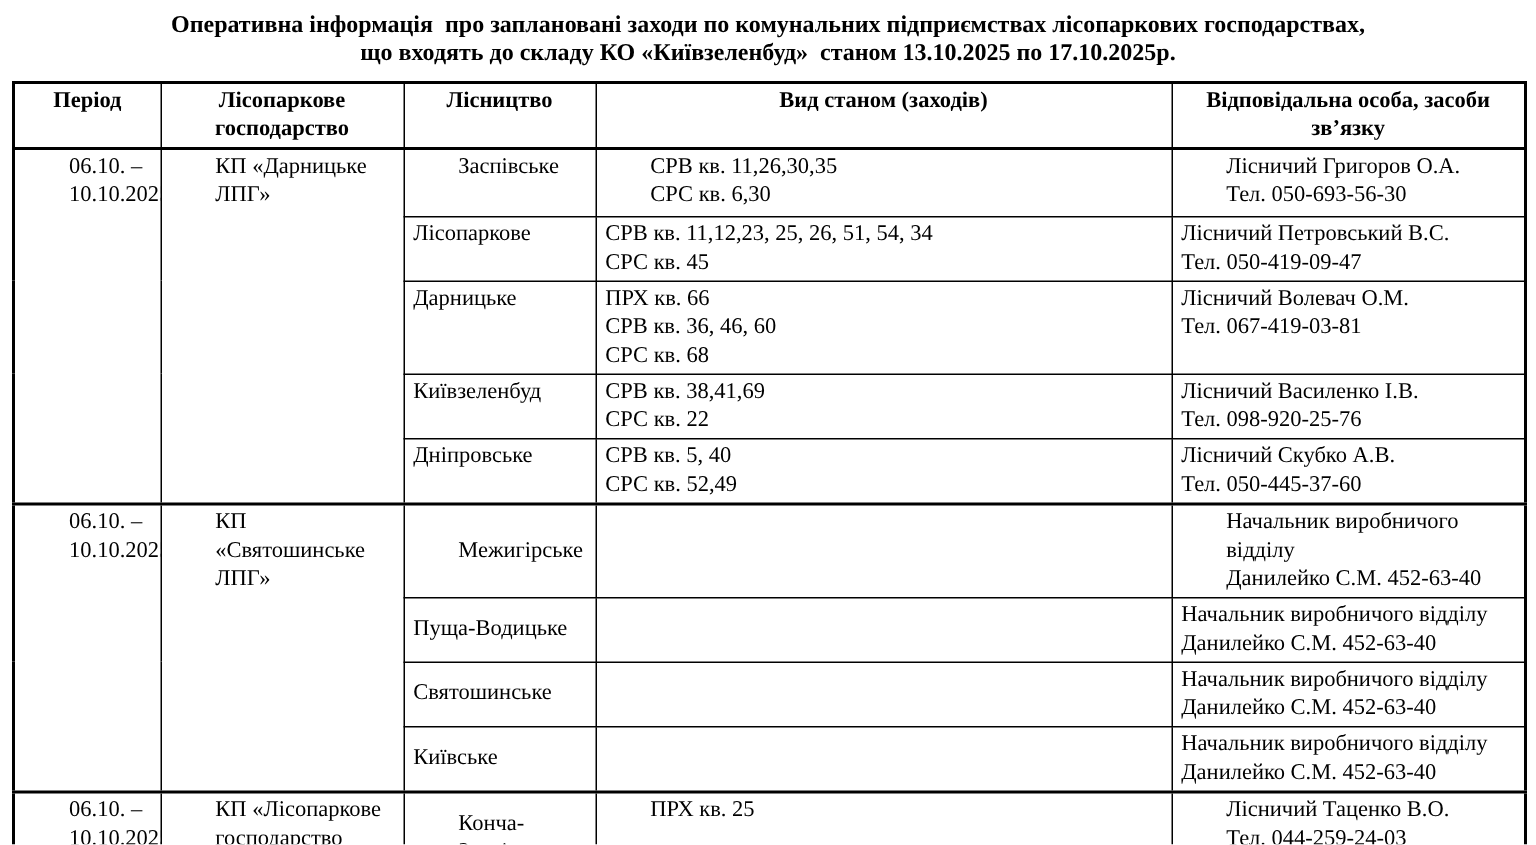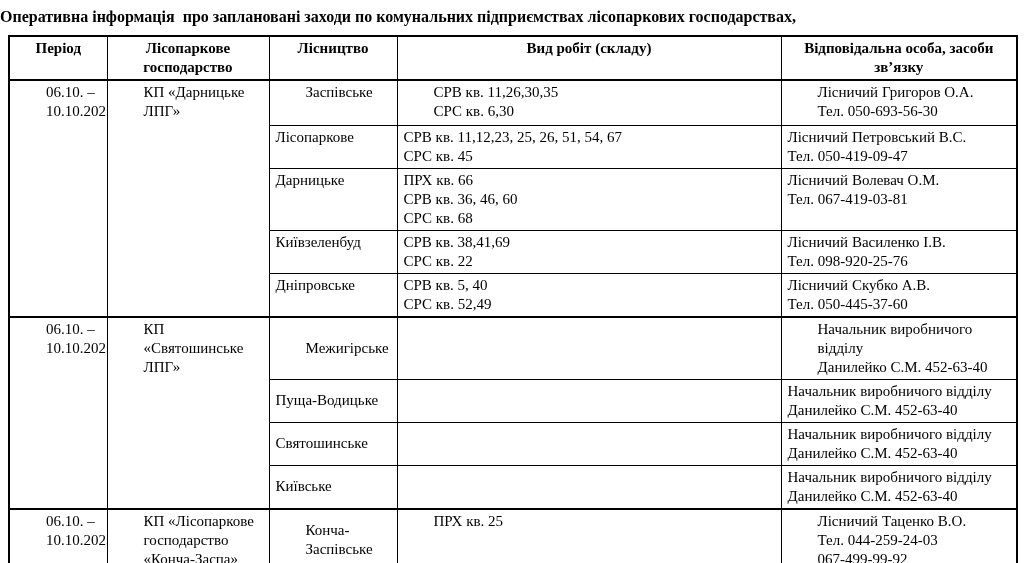--- a/index.html
+++ b/index.html
@@ -1,20 +1,20 @@
 <!DOCTYPE html>
 <html><head>
 <meta charset="utf-8">
 <style>
   * { box-sizing: border-box; }
   html, body { margin: 0; padding: 0; background: #ffffff; }
   body { font-family: "Liberation Serif", serif; color: #000; }
   .page { width: 1024px; height: 563px; background: #fff; overflow: hidden; }
 
-  .title-block { padding-top: 7px; }
+  .title-block { padding-top: 7px; text-align: center; }
   .title-line {
     font-weight: bold;
     font-size: 16px;
     line-height: 19px;
     white-space: pre-wrap;
   }
 
   table.sched {
     border-collapse: collapse;
     table-layout: fixed;
@@ -47,56 +47,57 @@
   tr.sec-start > td { border-top: 2px solid #000; padding-left: 36px; }
   td.vmid { vertical-align: middle; }
 </style>
 </head>
 <body>
 
 <div class="page">
 
   <div class="title-block">
     <div class="title-line">Оперативна інформація  про заплановані заходи по комунальних підприємствах лісопаркових господарствах,</div>
+    <div class="title-line">що входять до складу КО «Київзеленбуд»  станом 13.10.2025 по 17.10.2025р.</div>
   </div>
 
   <table class="sched">
     <colgroup>
       <col class="c-period">
         <col class="c-farm">
         <col class="c-forestry">
         <col class="c-works">
         <col class="c-resp">
     </colgroup>
     <thead>
       <tr style="height:36px">
         <th>Період</th>
         <th>Лісопаркове
 господарство</th>
         <th>Лісництво</th>
-        <th>Вид робіт (складу)</th>
+        <th>Вид станом (заходів)</th>
         <th>Відповідальна особа, засоби
 зв’язку</th>
       </tr>
     </thead>
     <tbody>
 
       <tr class="sec-start" style="height:45px">
         <td rowspan="5">06.10. –
 10.10.2025р.</td>
         <td rowspan="5">КП «Дарницьке ЛПГ»</td>
         <td>Заспівське</td>
         <td>СРВ кв. 11,26,30,35
 СРС кв. 6,30</td>
         <td>Лісничий Григоров О.А.
 Тел. 050-693-56-30</td>
       </tr>
       <tr style="height:41px">
         <td>Лісопаркове</td>
-        <td>СРВ кв. 11,12,23, 25, 26, 51, 54, 67
+        <td>СРВ кв. 11,12,23, 25, 26, 51, 54, 34
 СРС кв. 45</td>
         <td>Лісничий Петровський В.С.
 Тел. 050-419-09-47</td>
       </tr>
       <tr style="height:54px">
         <td>Дарницьке</td>
         <td>ПРХ кв. 66
 СРВ кв. 36, 46, 60
 СРС кв. 68</td>
         <td>Лісничий Волевач О.М.

